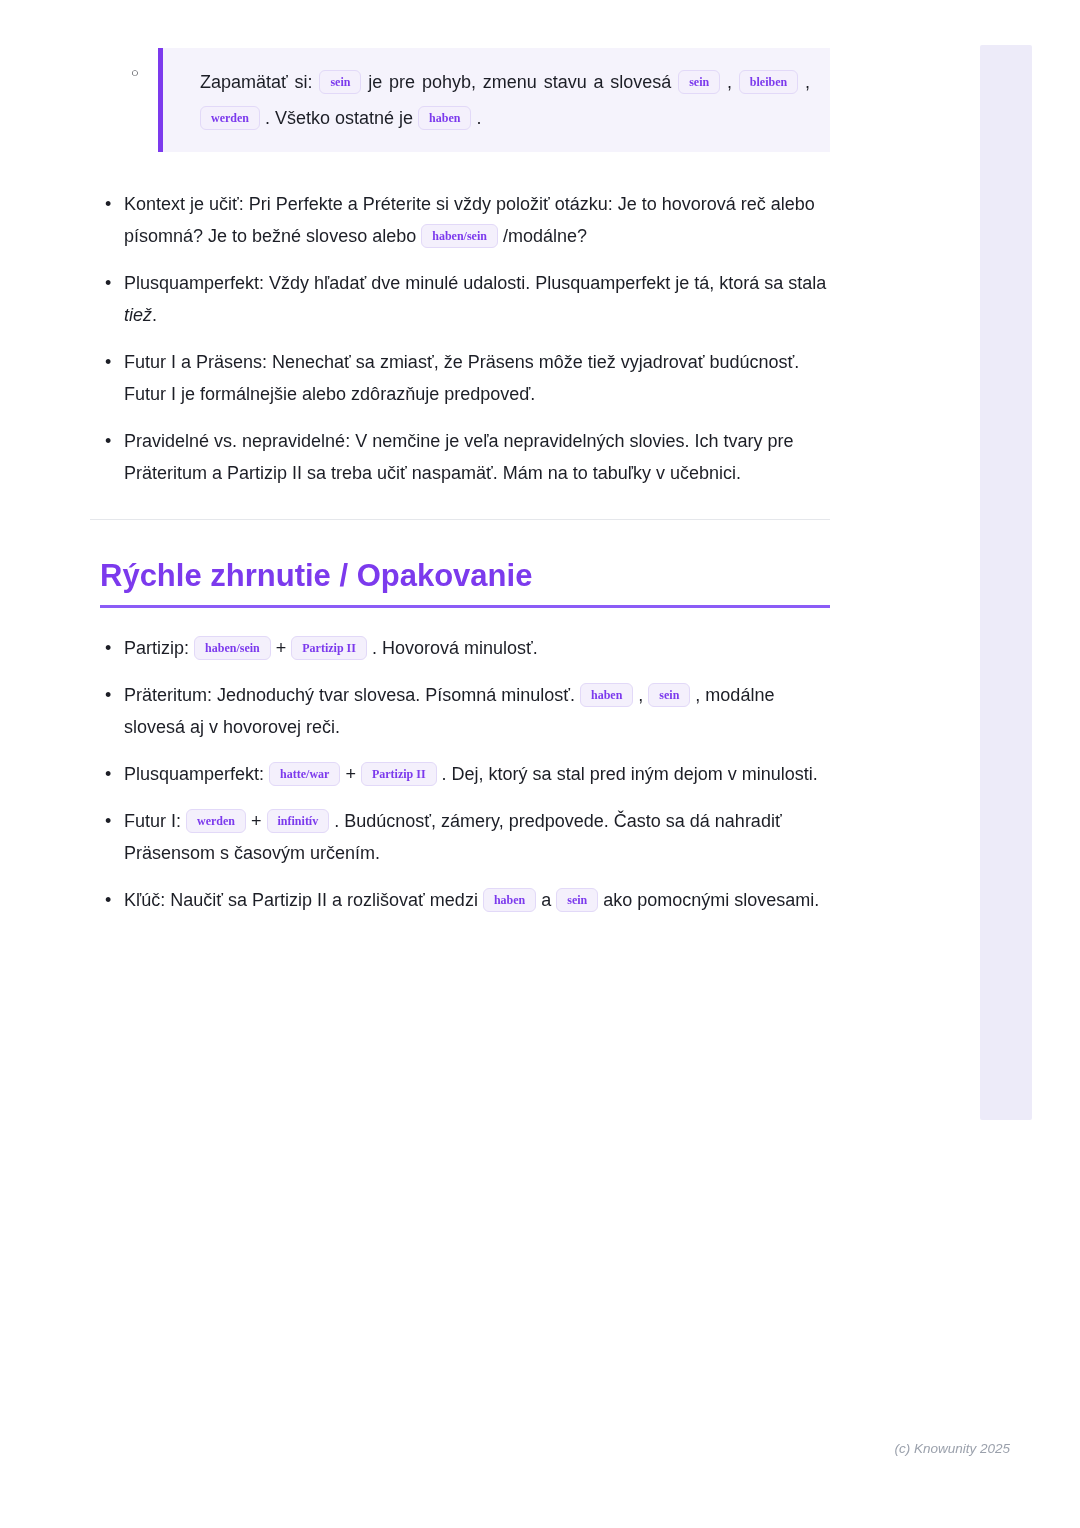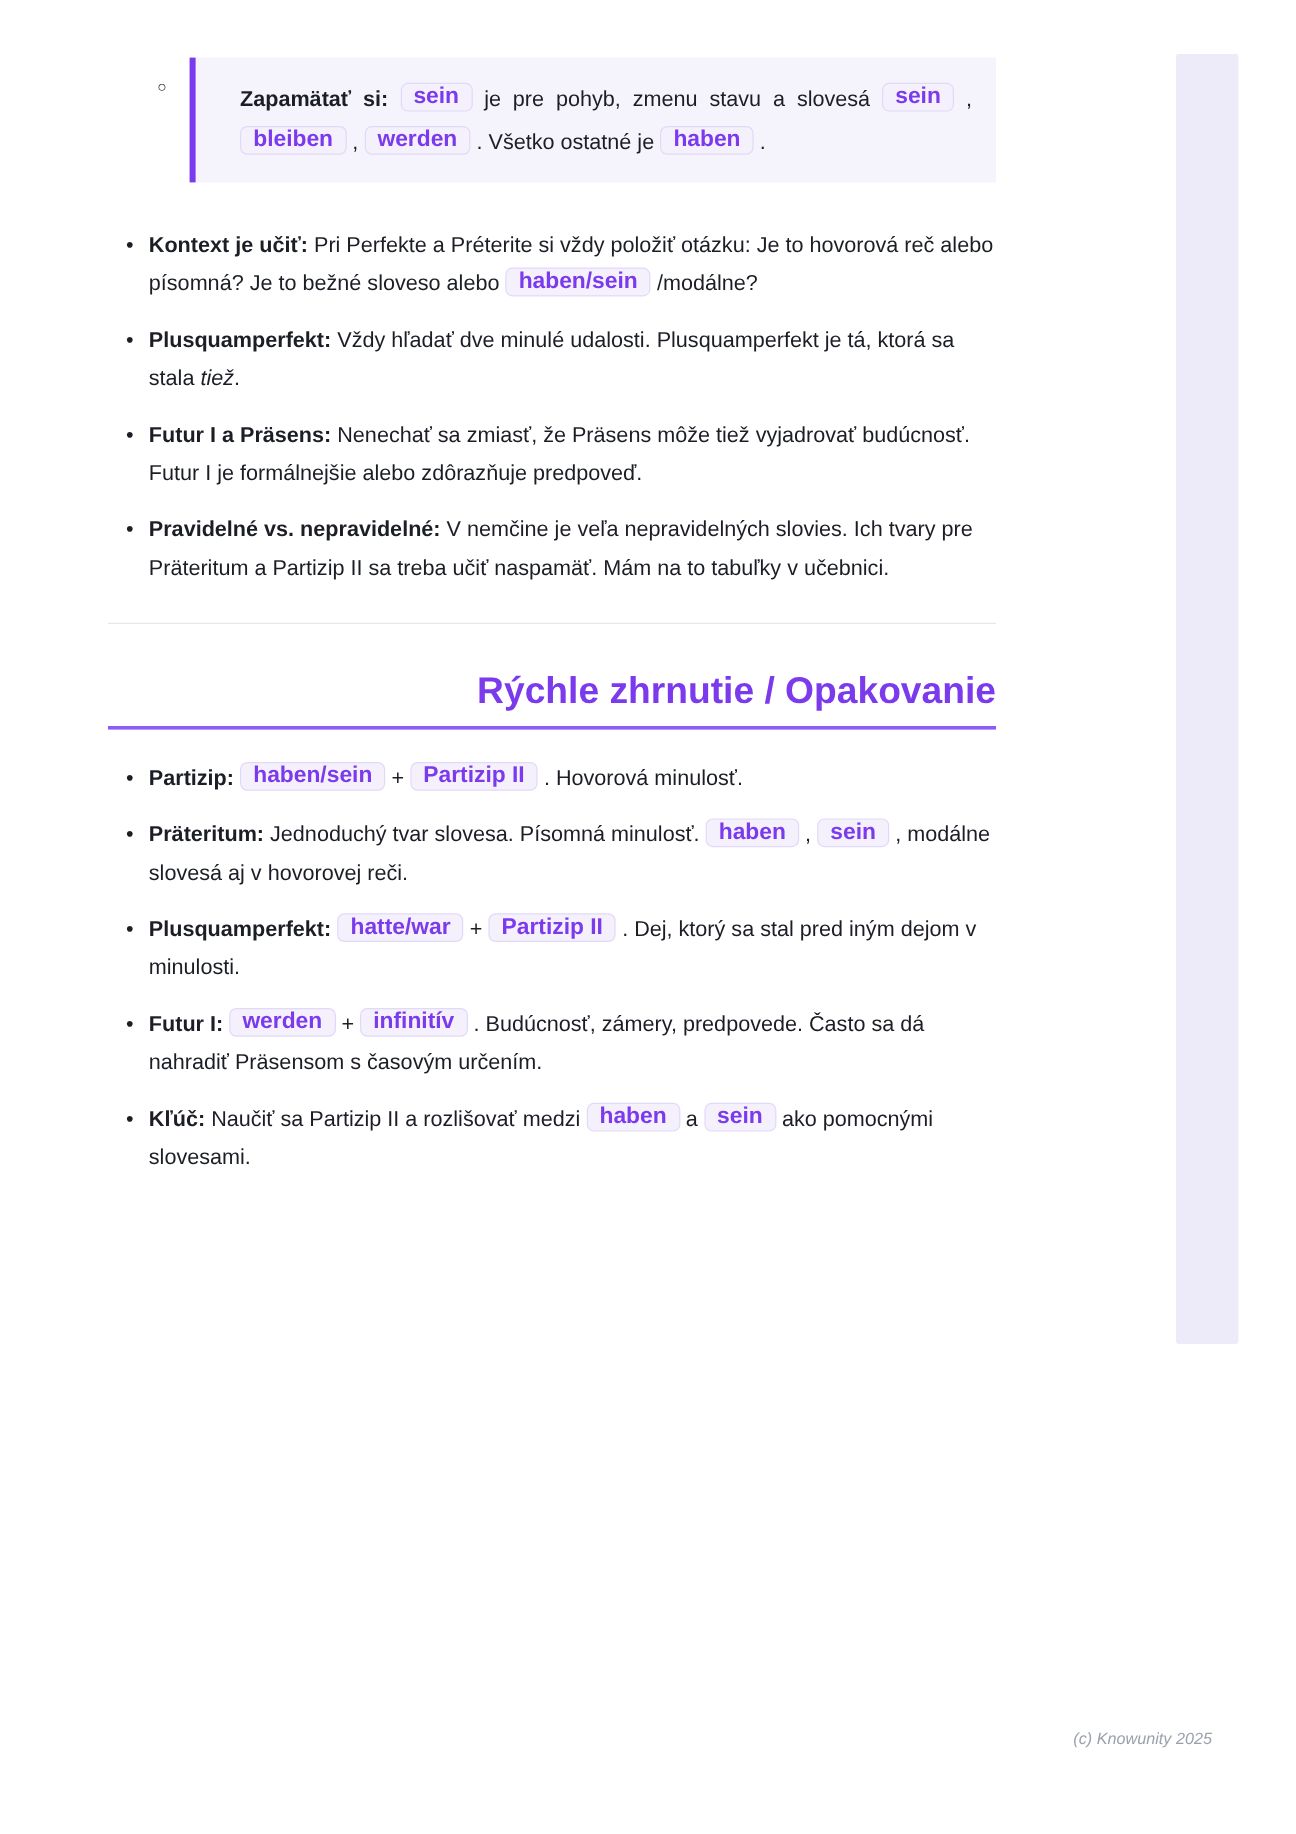--- a/index.html
+++ b/index.html
@@ -65,53 +65,52 @@
     line-height:32px;
     margin-bottom:15px;
   }
   .marker{
     flex:none;
     width:34px;
     padding-left:15px;
     color:var(--text);
   }
   .item-text{flex:1;}
-  strong{font-weight:700;}
+  strong{font-weight:400;}
   em{font-style:italic;}
   
   .chip{
     display:inline-block;
-    font-family:Liberation Sans, sans-serif;
-    font-size:19px;
+    font-family:Liberation Serif, serif;
+    font-size:12px;
     font-weight:700;
     color:var(--accent);
     background:var(--chip_bg);
     border:1px solid var(--chip_border);
     border-radius:6px;
     padding:2px 10px;
     line-height:18px;
     position:relative;
     top:-2px;
     white-space:nowrap;
   }
   
   .divider{
     border:none;
     border-top:1px solid var(--divider);
     margin:30px 0 0 0;
   }
   .section-heading{
-    margin:36px 0 0 0;
+    margin:36px 0 0 10px;
     font-size:31px;
     line-height:40px;
     font-weight:700;
     color:var(--accent);
     border-bottom:3px solid var(--accent2);
     padding-bottom:9px;
-    text-align:right;
   }
   
   .footer{
     position:absolute;
     top:1441px;
     right:70px;
     font-size:13.5px;
     color:var(--muted);
     font-style:italic;
   }

